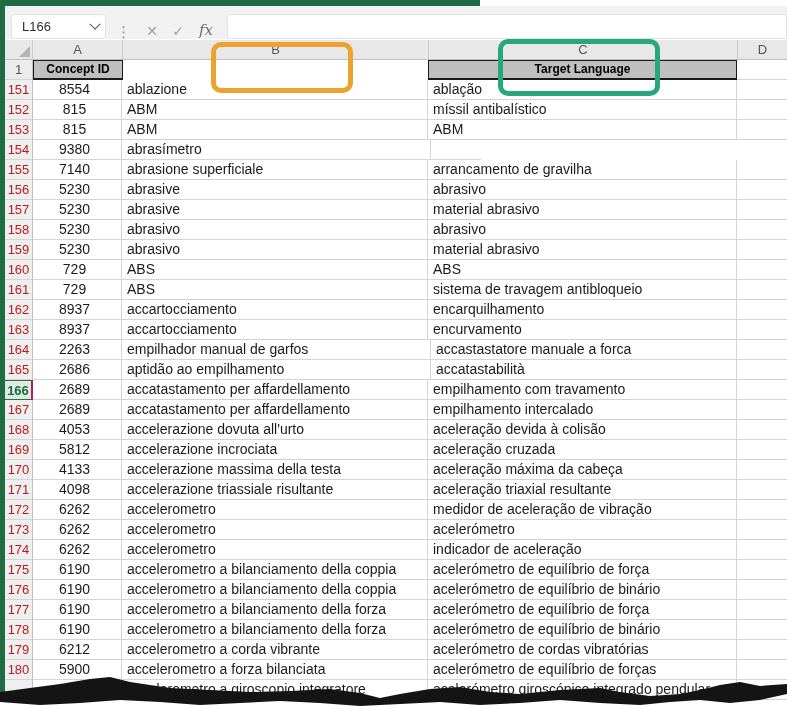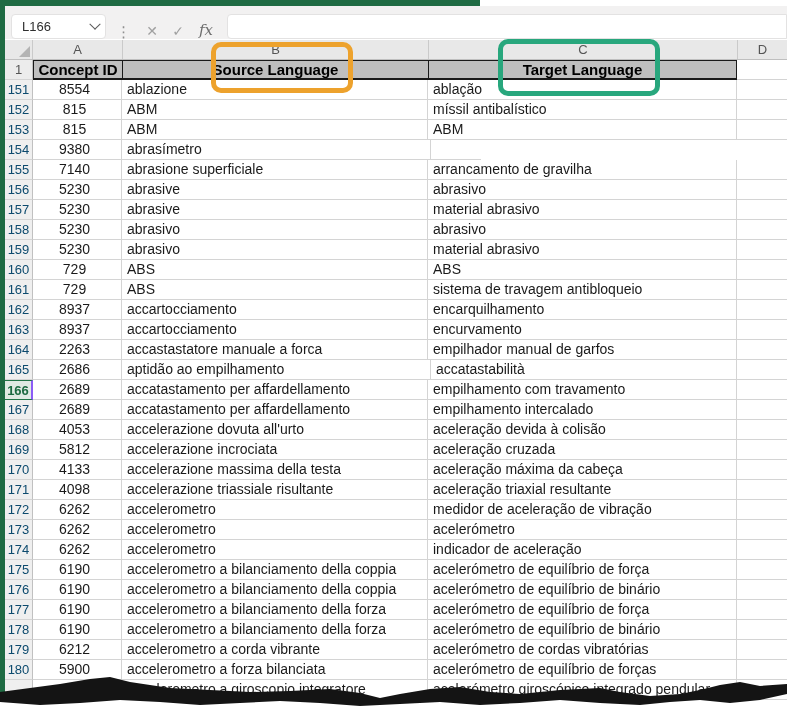--- a/index.html
+++ b/index.html
@@ -38,37 +38,37 @@
   .corner{position:absolute;left:0;top:0;width:28px;height:19px;border-right:1px solid #cacaca;box-sizing:border-box;}
   .corner .tri{position:absolute;right:2px;bottom:2px;width:0;height:0;border-style:solid;
     border-width:0 0 11px 11px;border-color:transparent transparent #b4b4b4 transparent;}
   
   .row1{position:absolute;left:5px;top:60px;width:782px;height:20px;}
   .rh1{position:absolute;left:0;top:0;width:28px;height:20px;background:#ececec;
     font-size:13px;color:#555;text-align:center;line-height:20px;
     border-right:1px solid #c0c0c0;border-bottom:1px solid #d4d4d4;box-sizing:border-box;}
   .hcell{position:absolute;top:0;height:20px;background:var(--hdr-fill);
     border:1px solid #1a1a1a;border-bottom-width:2px;box-sizing:border-box;
-    font-size:15px;font-weight:bold;color:#000;text-align:center;line-height:17px;}
+    font-size:12px;font-weight:bold;color:#000;text-align:center;line-height:17px;}
   .hd1{left:28px;width:90px;}
   .hd2{left:117px;width:307px;}
   .hd3{left:423px;width:310px;border-right-width:2px;}
   .hd4{left:732px;width:50px;background:#fff;border:none;border-bottom:1px solid #d4d4d4;box-sizing:border-box;}
   
   #grid{position:absolute;left:5px;top:80px;width:782px;}
   .r{display:flex;height:20px;box-sizing:border-box;}
   .c{box-sizing:border-box;border-right:1px solid #d4d4d4;border-bottom:1px solid #d4d4d4;
     font-size:14px;color:#1a1a1a;line-height:19px;white-space:nowrap;overflow:hidden;}
   .rh{width:28px;background:#efefef;border-right:1px solid #c0c0c0;border-bottom:1px solid #d4d4d4;
-    font-size:13px;color:#0c4a6e;text-align:center;box-sizing:border-box;line-height:19px;}
+    font-size:13px;color:#b91c1c;text-align:center;box-sizing:border-box;line-height:19px;}
   .ca{width:89px;text-align:center;padding-right:5px;}
   .cb{width:306px;padding-left:5px;}
   .cc{width:309px;padding-left:5px;}
   .cd{width:50px;border-right:none;}
-  .r.active .rh{background:#e0eae3;color:#1c6a41;border-right:2px solid #8b5cf6;
+  .r.active .rh{background:#e0eae3;color:#1c6a41;border-right:2px solid #be185d;
     border-top:1px solid #217346;border-bottom:1px solid #217346;font-weight:bold;}
   
   .ann{position:absolute;border:5px solid #000;border-radius:10px;background:transparent;pointer-events:none;}
   #ann-source{left:211px;top:42px;width:132px;height:41px;border-color:var(--src-box);}
   #ann-target{left:498px;top:39px;width:152px;height:47px;border-color:var(--tgt-box);}
   
   .tear{position:absolute;left:0;top:670px;width:787px;height:39px;z-index:20;}
   .below-tear{position:absolute;left:0;top:700px;width:787px;height:9px;background:#fff;z-index:10;}
 </style>
 </head>
@@ -97,21 +97,20 @@
       </div>
     <div class="clh" style="left:28px;width:90px;">A</div>
     <div class="clh" style="left:118px;width:306px;">B</div>
     <div class="clh" style="left:424px;width:309px;">C</div>
     <div class="clh" style="left:733px;width:49px;border-right:none;">D</div>
   </div>
 
   <div class="row1">
     <div class="rh1">1</div>
     <div class="hcell hd1">Concept ID</div>
-    <div class="hcell hd2">Source Language</div>
     <div class="hcell hd3">Target Language</div>
     <div class="hcell hd4"></div>
   </div>
 
   <div id="grid">
       <div class="r">
         <div class="rh">151</div>
         <div class="c ca">8554</div>
         <div class="c cb">ablazione</div>
         <div class="c cc">ablação</div>
@@ -196,22 +195,22 @@
       <div class="r">
         <div class="rh">163</div>
         <div class="c ca">8937</div>
         <div class="c cb">accartocciamento</div>
         <div class="c cc">encurvamento</div>
         <div class="c cd"></div>
       </div>
       <div class="r">
         <div class="rh">164</div>
         <div class="c ca">2263</div>
+        <div class="c cc">empilhador manual de garfos</div>
         <div class="c cb">accastastatore manuale a forca</div>
-        <div class="c cc">empilhador manual de garfos</div>
         <div class="c cd"></div>
       </div>
       <div class="r">
         <div class="rh">165</div>
         <div class="c ca">2686</div>
         <div class="c cc">aptidão ao empilhamento</div>
         <div class="c cb">accatastabilità</div>
         <div class="c cd"></div>
       </div>
       <div class="r active">

